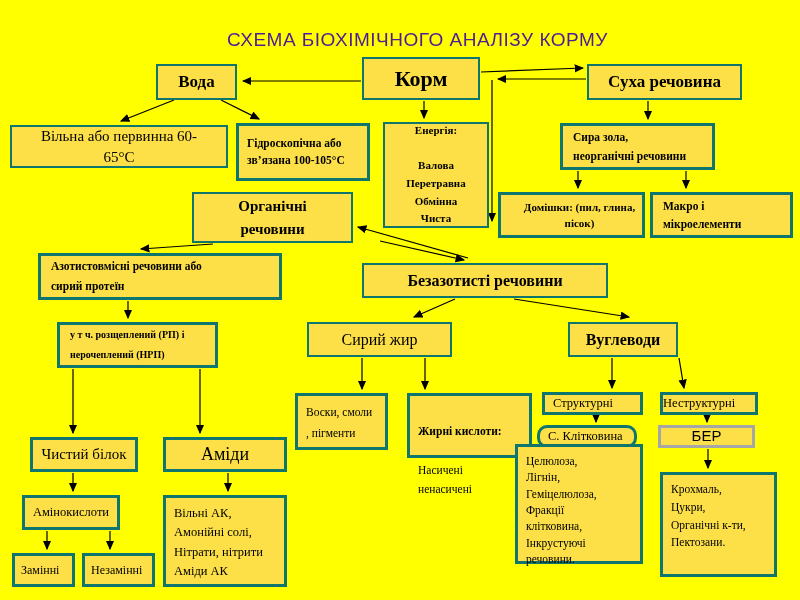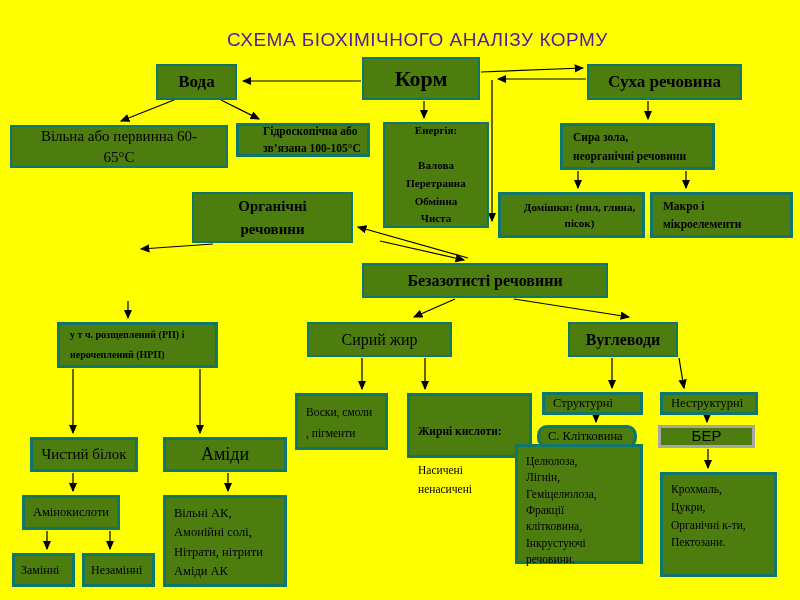--- a/index.html
+++ b/index.html
@@ -3,21 +3,21 @@
 <meta charset="utf-8">
 <style>
   html,body{margin:0;padding:0;}
   .slide{position:relative;width:800px;height:600px;background:#ffff00;overflow:hidden;
          font-family:"Liberation Serif","DejaVu Serif",serif;}
   .title{position:absolute;left:34px;top:29px;width:767px;text-align:center;
          font-family:"Liberation Sans","DejaVu Sans",sans-serif;
          font-size:19px;letter-spacing:.5px;color:#4c1d95;}
   #edges-svg{position:absolute;left:0;top:0;width:800px;height:600px;pointer-events:none;}
   #edges-svg line{stroke:#000;stroke-width:1.2;}
-  .node{position:absolute;box-sizing:border-box;background:#4d7c0f;border:3px solid #0f766e;
+  .node{position:absolute;box-sizing:border-box;background:#fde047;border:3px solid #0f766e;
         color:#000;display:flex;align-items:center;justify-content:center;
         text-align:center;white-space:pre-line;line-height:1.35;}
   .b{font-weight:bold;}
   .bd2{border-width:2px;}
   .left{justify-content:flex-start;text-align:left;}
   .top{align-items:flex-start;}
   .u{}
   .gray{border-color:#a6a6a6;font-family:"Liberation Sans","DejaVu Sans",sans-serif;}
 </style>
 </head>
@@ -67,21 +67,21 @@
 
   <div class="node b bd2" style="left:156px;top:64px;width:81px;height:36px;font-size:17px;">Вода</div>
 
   <div class="node b bd2" style="left:362px;top:57px;width:118px;height:43px;font-size:22px;">Корм</div>
 
   <div class="node b bd2" style="left:587px;top:64px;width:155px;height:36px;font-size:17px;">Суха речовина</div>
 
   <div class="node bd2" style="left:10px;top:125px;width:218px;height:43px;font-size:15px;">Вільна або первинна 60-
 65°С</div>
 
-  <div class="node b left" style="left:236px;top:123px;width:134px;height:34px;font-size:11.5px;padding-left:24px;line-height:1.5;">Гідроскопічна або
+  <div class="node b left" style="left:236px;top:123px;width:134px;height:58px;font-size:11.5px;padding-left:8px;line-height:1.5;">Гідроскопічна або
 зв’язана 100-105°С</div>
 
   <div class="node b bd2" style="left:383px;top:122px;width:106px;height:106px;font-size:11px;line-height:1.6;">
     <div>
       <div class="u">Енергія:</div>
       <div>Валова
 Перетравна
 Обмінна
 Чиста</div>
     </div>
@@ -92,20 +92,22 @@
 
   <div class="node b" style="left:498px;top:192px;width:147px;height:46px;font-size:11px;line-height:1.5;padding-left:16px;">Домішки: (пил, глина,
 пісок)</div>
 
   <div class="node b left" style="left:650px;top:192px;width:143px;height:46px;font-size:11.5px;padding-left:10px;line-height:1.6;">Макро і
 мікроелементи</div>
 
   <div class="node b bd2" style="left:192px;top:192px;width:161px;height:51px;font-size:15px;line-height:1.5;">Органічні
 речовини</div>
 
+  <div class="node b left" style="left:38px;top:253px;width:244px;height:47px;font-size:11.5px;padding-left:10px;line-height:1.7;">Азотистовмісні речовини або
+сирий протеїн</div>
 
   <div class="node b left" style="left:57px;top:322px;width:161px;height:46px;font-size:10px;padding-left:10px;line-height:2;">у т ч. розщеплений (РП) і
 нерочеплений (НРП)</div>
 
   <div class="node b bd2" style="left:362px;top:263px;width:246px;height:35px;font-size:16px;">Безазотисті речовини</div>
 
   <div class="node bd2" style="left:307px;top:322px;width:145px;height:35px;font-size:16px;">Сирий жир</div>
 
   <div class="node b bd2" style="left:568px;top:322px;width:110px;height:35px;font-size:16px;">Вуглеводи</div>
 
@@ -115,21 +117,21 @@
   <div class="node left top" style="left:407px;top:393px;width:125px;height:65px;font-size:11.5px;padding:6px 4px 0 8px;line-height:1.7;">
     <div>
       <div class="b u">Жирні кислоти:</div>
       <div>Насичені
 ненасичені</div>
     </div>
   </div>
 
   <div class="node left" style="left:542px;top:392px;width:101px;height:23px;font-size:12.5px;padding-left:8px;">Структурні</div>
 
-  <div class="node left" style="left:660px;top:392px;width:98px;height:23px;font-size:12.5px;padding-left:8px;font-family:Liberation Serif, serif;">Неструктурні</div>
+  <div class="node left" style="left:660px;top:392px;width:98px;height:23px;font-size:12.5px;font-family:Liberation Serif, serif;">Неструктурні</div>
 
   <div class="node left" style="left:537px;top:425px;width:100px;height:23px;font-size:12.5px;padding-left:8px;border-radius:10px;">С. Клітковина</div>
 
   <div class="node gray" style="left:658px;top:425px;width:97px;height:23px;font-size:15px;">БЕР</div>
 
   <div class="node" style="left:30px;top:437px;width:108px;height:35px;font-size:15px;">Чистий білок</div>
 
   <div class="node" style="left:163px;top:437px;width:124px;height:35px;font-size:18px;">Аміди</div>
 
   <div class="node" style="left:22px;top:495px;width:98px;height:35px;font-size:12.5px;">Амінокислоти</div>

